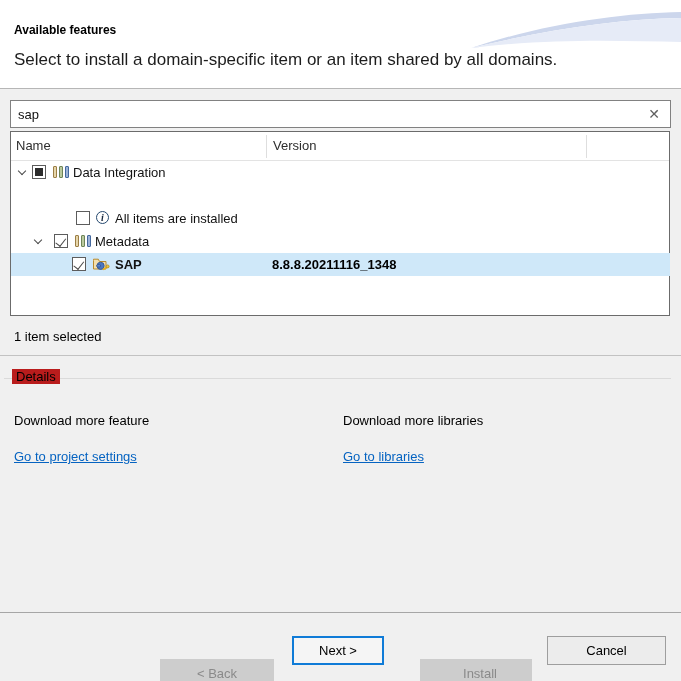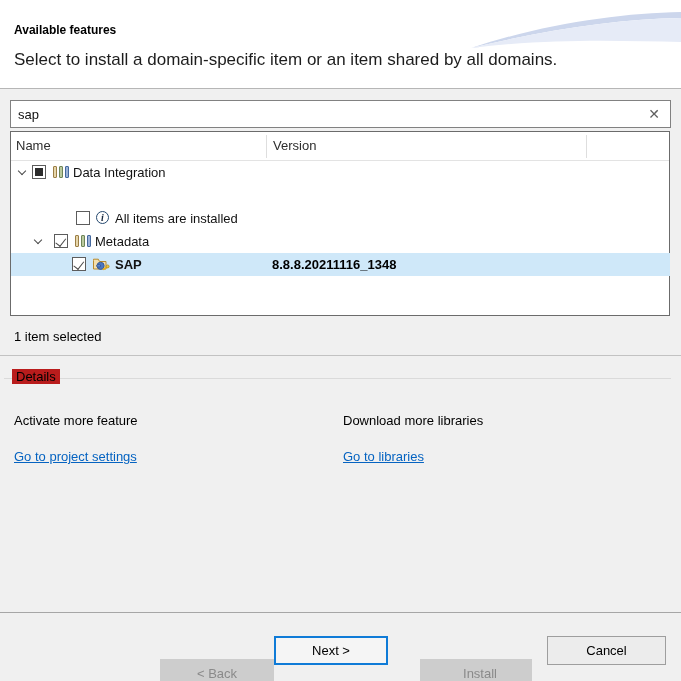--- a/index.html
+++ b/index.html
@@ -69,21 +69,21 @@
   .dcol-right { left:343px; }
 
   
   .sep2 { position:absolute; left:0; top:612px; width:681px; height:1px; background:#a6a6a6; }
   .btn { position:absolute; top:636px; height:29px; font-family:"Liberation Sans", sans-serif; font-size:13px;
          display:flex; align-items:center; justify-content:center; cursor:pointer; }
   .btn.disabled { background:#cdcdcd; color:#8a8a8a; border:1px solid #cdcdcd; cursor:default;margin-top:23px; }
   .btn.normal { background:#ececec; color:#000; border:1px solid #9e9e9e; }
   .btn.default { background:#f5f5f5; color:#000; border:2px solid var(--accent,#0f7bd7); }
   .btn-back    { left:160px; width:114px; }
-  .btn-next    { left:274px; width:114px; }
+  .btn-next    { left:292px; width:92px; }
   .btn-install { left:420px; width:112px;padding-left:8px; }
   .btn-cancel  { left:547px; width:119px; }
 </style>
 </head>
 <body>
 
 <div class="dialog" style="--accent: #0f7bd7; --link: #0563c1; --selection: #cfe8f9;">
 
   <div class="banner">
     <div class="banner-title">Available features</div>
@@ -152,21 +152,21 @@
       <span class="ver">8.8.8.20211116_1348</span>
     </div>
   </div>
 
   <div class="status-text">1 item selected</div>
   <div class="sep1"></div>
 
   <div class="group-line"></div>
   <div class="group-label">Details</div>
 
-  <div class="detail-heading dcol-left">Activate more feature</div>
+  <div class="detail-heading dcol-left">Download more feature</div>
   <div class="detail-heading dcol-right">Download more libraries</div>
   <a class="detail-link dcol-left">Go to project settings</a>
   <a class="detail-link dcol-right">Go to libraries</a>
 
   <div class="sep2"></div>
   <button class="btn btn-back disabled">&lt; Back</button>
   <button class="btn btn-next default">Next &gt;</button>
   <button class="btn btn-install disabled">Install</button>
   <button class="btn btn-cancel normal">Cancel</button>
 

